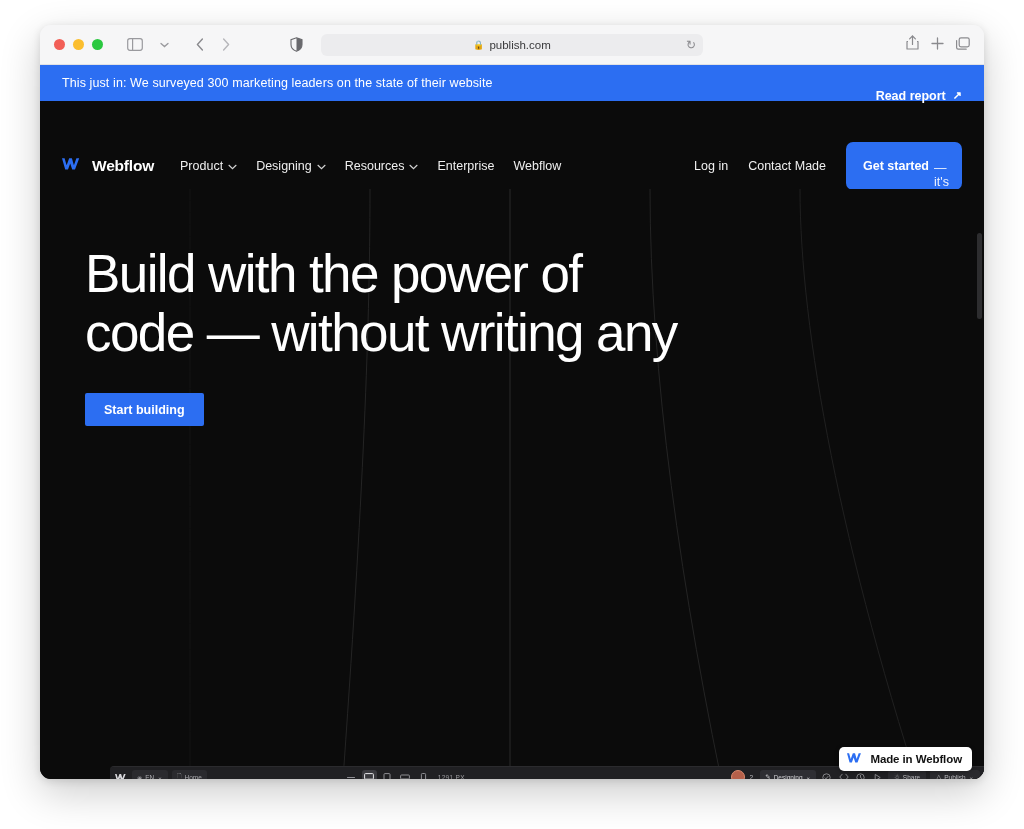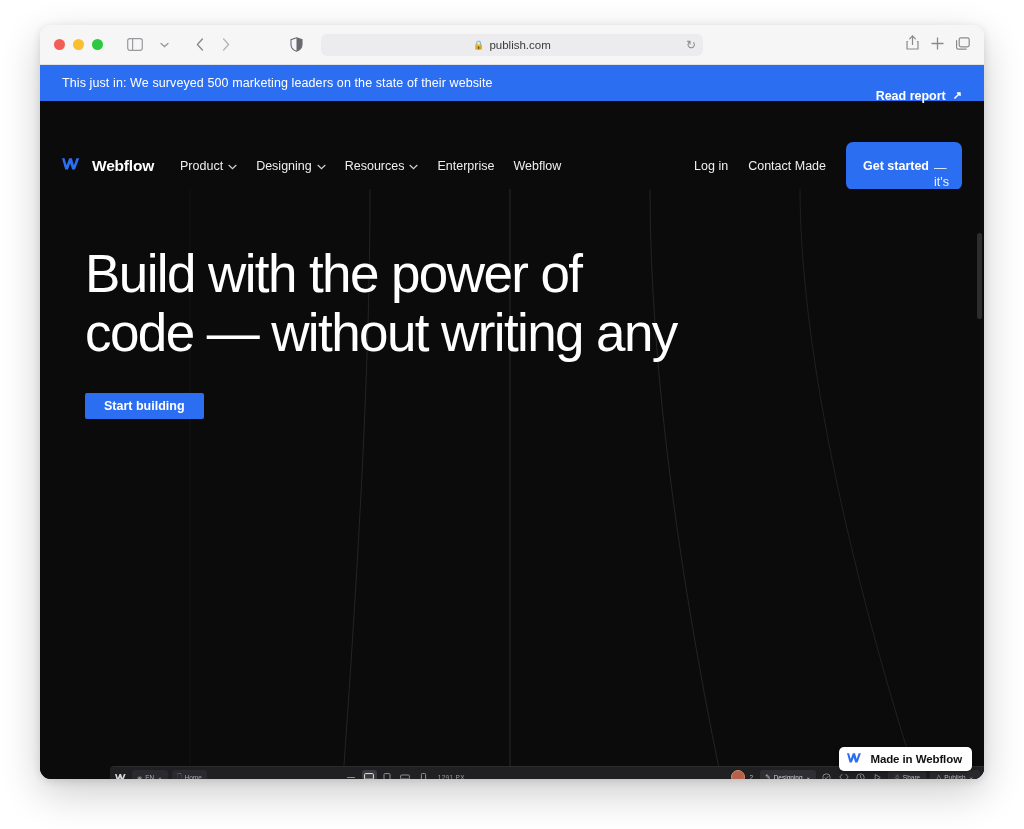--- a/index.html
+++ b/index.html
@@ -87,21 +87,21 @@
   h1.headline{
     margin:0;color:#fff;font-size:53px;line-height:59px;
     font-weight:normal;letter-spacing:-1.6px;max-width:600px;
   }
   .sub{
     margin:34px 0 0 0;color:#e2e2e2;font-size:14px;line-height:20.5px;
     max-width:432px;letter-spacing:.05px;
   }
   .btn-start{
     margin-top:31px;display:inline-flex;align-items:center;justify-content:center;
-    background:#2c6ef2;color:#fff;border-radius:2px;height:26px;padding:0 19px;
+    background:#2c6ef2;color:#fff;border-radius:2px;height:33px;padding:0 19px;
     font-size:12.5px;font-weight:bold;
   }
 
   
   .designer{
     position:absolute;left:70px;bottom:0;width:874px;height:54px;
     background:#1c1c1e;border-top-left-radius:4px;overflow:hidden;
     border-top:1px solid #2b2b2e;
   }
   .dtoolbar{
@@ -239,21 +239,21 @@
               <rect x="3.2" y="0.8" width="10" height="9" rx="1.8" fill="none" stroke="#8a8a8e" stroke-width="1.2"></rect>
               <path d="M10.2 12.2 H2.2 A1.6 1.6 0 0 1 0.6 10.6 V3.6" fill="none" stroke="#8a8a8e" stroke-width="1.2" stroke-linecap="round"></path>
             </svg>
         </span>
       </div>
     </div>
 
     <div class="page">
 
       <div class="banner">
-        <span class="banner-text">This just in: We surveyed 500 marketing leaders on the state of their website</span>
+        <span class="banner-text">This just in: We surveyed 300 marketing leaders on the state of their website</span>
         <a class="banner-cta">
           <span>Read report</span>
           <span class="arr">↗</span>
         </a>
       </div>
 
       <div class="nav">
         <div class="brand">
           <span>
             <svg width="21" height="14" viewBox="0 0 21 14">

